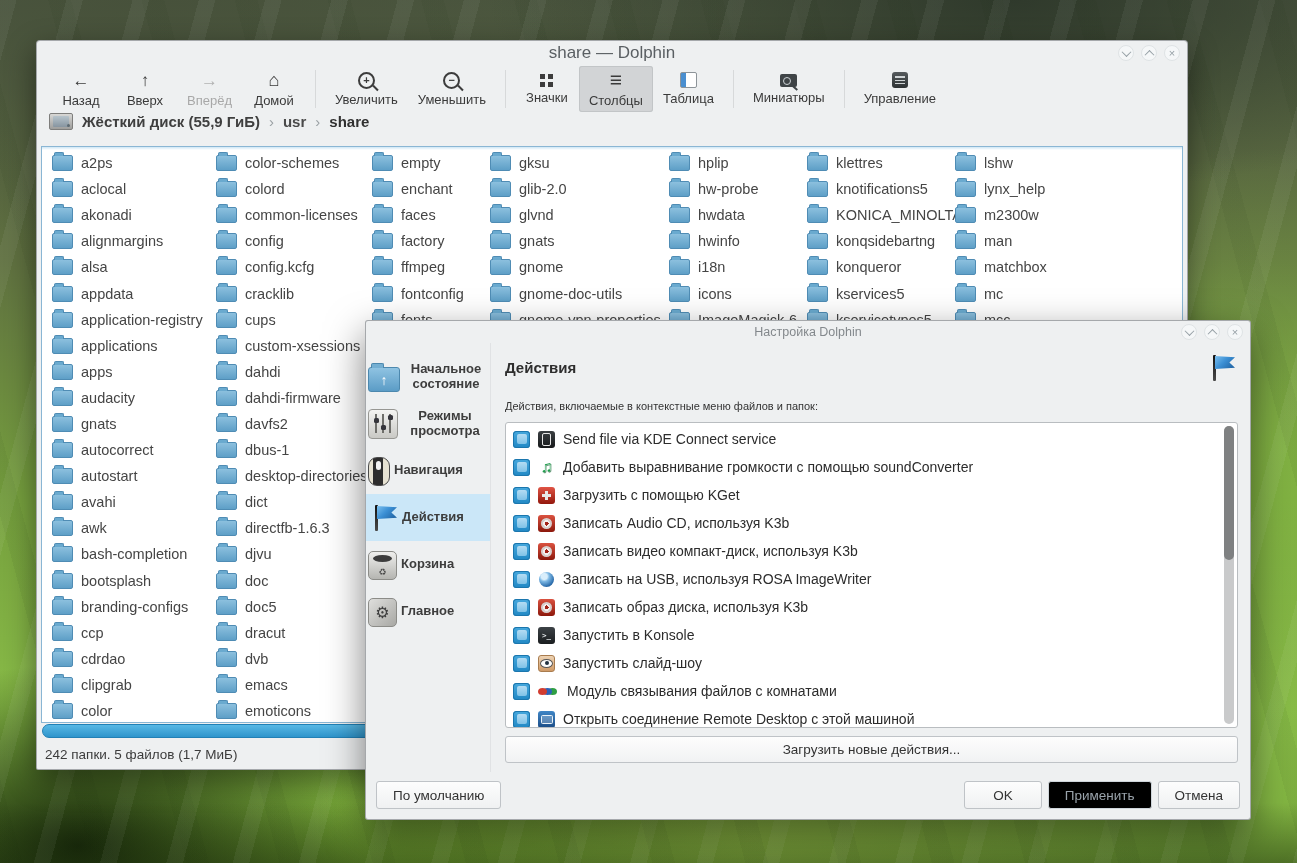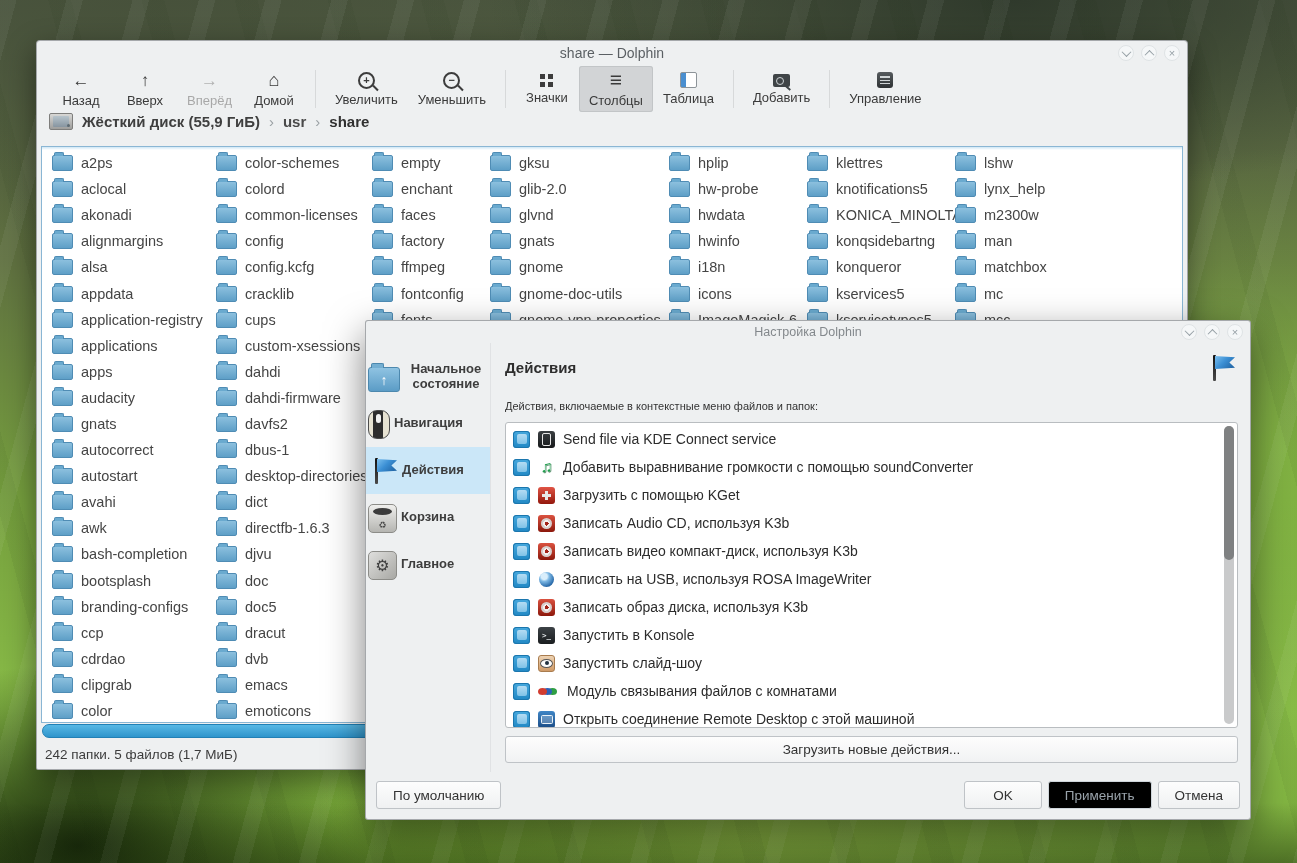--- a/index.html
+++ b/index.html
@@ -23,21 +23,21 @@
       linear-gradient(180deg,#4d5840 0%,#5f7040 30%,#76a03e 58%,#88bb47 82%,#7fb13f 100%);
   }
   .wallpaper::after{content:"";position:absolute;inset:0;
     background:repeating-linear-gradient(105deg, rgba(255,255,255,0.05) 0 16px, transparent 16px 64px),
                repeating-linear-gradient(75deg, rgba(20,40,10,0.05) 0 22px, transparent 22px 90px);
   }
 
   
   .win{position:absolute;background:#eef0f1;border:1px solid rgba(30,35,40,0.35);}
   .titlebar{position:relative;display:flex;align-items:center;justify-content:center;}
-  .titlebar .title{font-size:14px;color:#5a5f63;}
+  .titlebar .title{font-size:17px;color:#5a5f63;}
   .winbtns{position:absolute;right:7px;top:50%;transform:translateY(-50%);display:flex;gap:7px;}
   .winbtn{width:16px;height:16px;border-radius:50%;background:#f5f7f8;border:1px solid #dfe3e5;
     display:flex;align-items:center;justify-content:center;padding:0;cursor:default;}
   .chev{display:inline-block;width:6px;height:6px;border-right:1.6px solid #96a0a6;border-bottom:1.6px solid #96a0a6;}
   .chev.down{transform:rotate(45deg) translate(-1px,-1px);}
   .chev.up{transform:rotate(-135deg) translate(-1px,-1px);}
   .xg{font-size:11px;color:#96a0a6;line-height:1;font-style:normal;}
 
   
   .dolphin{left:36px;top:40px;width:1150px;height:728px;border-radius:4px 4px 2px 2px;
@@ -259,21 +259,21 @@
           <span class="tico columns-view-icon"></span>
           <span class="tlabel">Столбцы</span>
         </div>
         <div class="tbtn">
           <span class="tico table-view-icon"></span>
           <span class="tlabel">Таблица</span>
         </div>
         <i class="tb-sep"></i>
         <div class="tbtn">
           <span class="tico thumbnails-icon"></span>
-          <span class="tlabel">Добавить</span>
+          <span class="tlabel">Миниатюры</span>
         </div>
         <i class="tb-sep"></i>
         <div class="tbtn">
           <span class="tico control-icon"></span>
           <span class="tlabel">Управление</span>
         </div>
       </div>
 
     <div class="breadcrumb">
       <span class="drive-ico"></span>
@@ -643,20 +643,26 @@
     <div class="dlg-body">
       <nav class="dlg-sidebar" id="dlgSidebar">
           <div class="side-item">
             <span class="sico">
               <span class="home-folder-icon"></span>
             </span>
             <div class="side-label">Начальное состояние</div>
           </div>
           <div class="side-item">
             <span class="sico">
+              <span class="view-modes-icon"></span>
+            </span>
+            <div class="side-label">Режимы просмотра</div>
+          </div>
+          <div class="side-item">
+            <span class="sico">
               <span class="mouse-icon"></span>
             </span>
             <div class="side-label">Навигация</div>
           </div>
           <div class="side-item selected">
             <span class="sico">
               <span class="flag-icon"></span>
             </span>
             <div class="side-label">Действия</div>
           </div>

